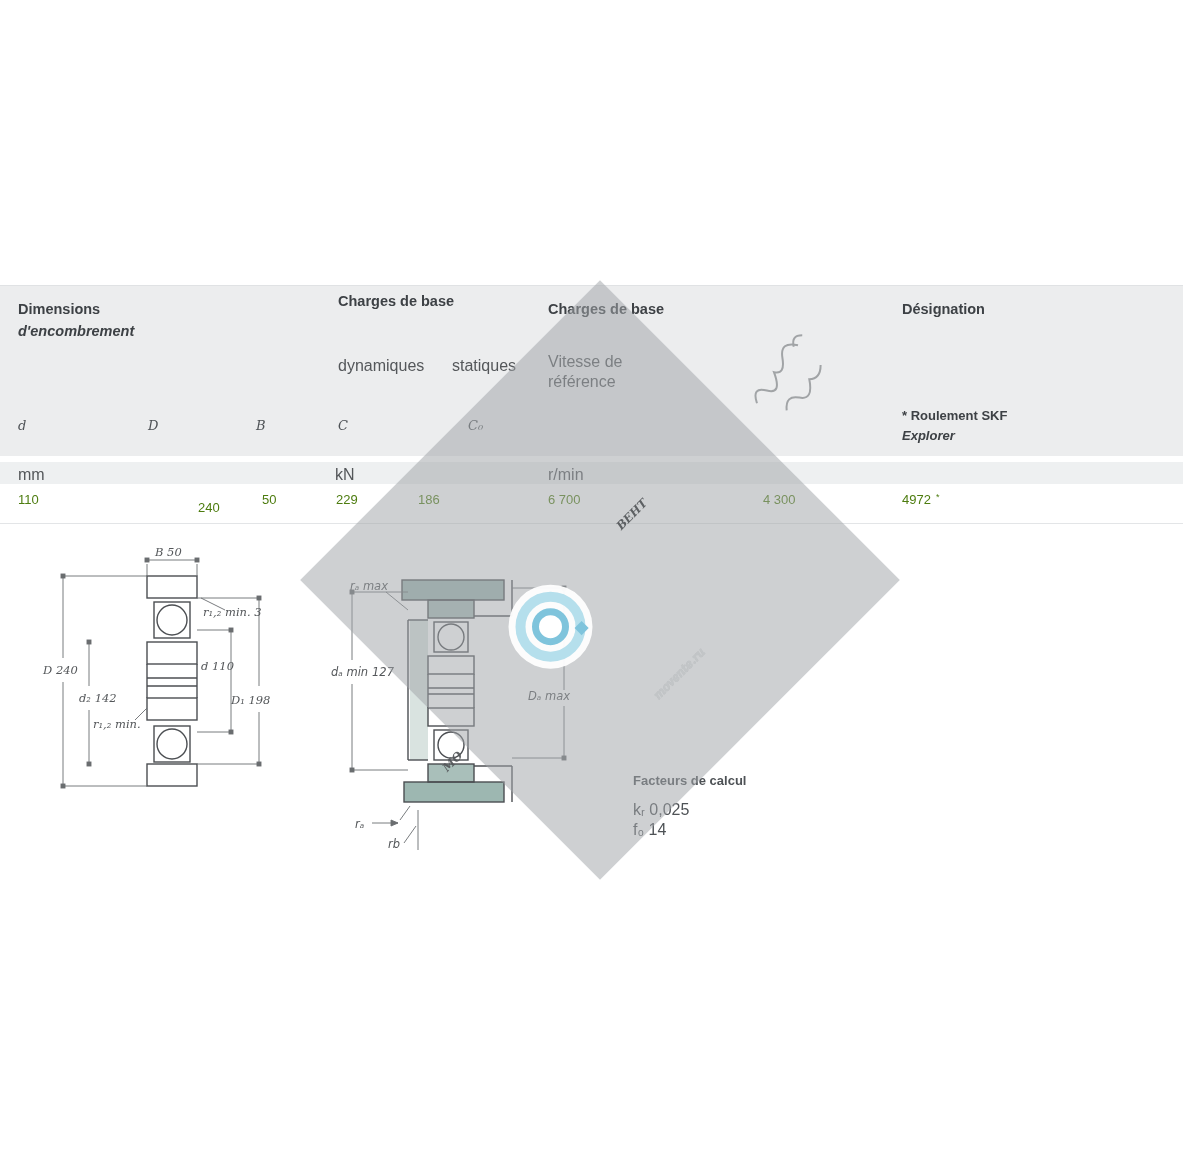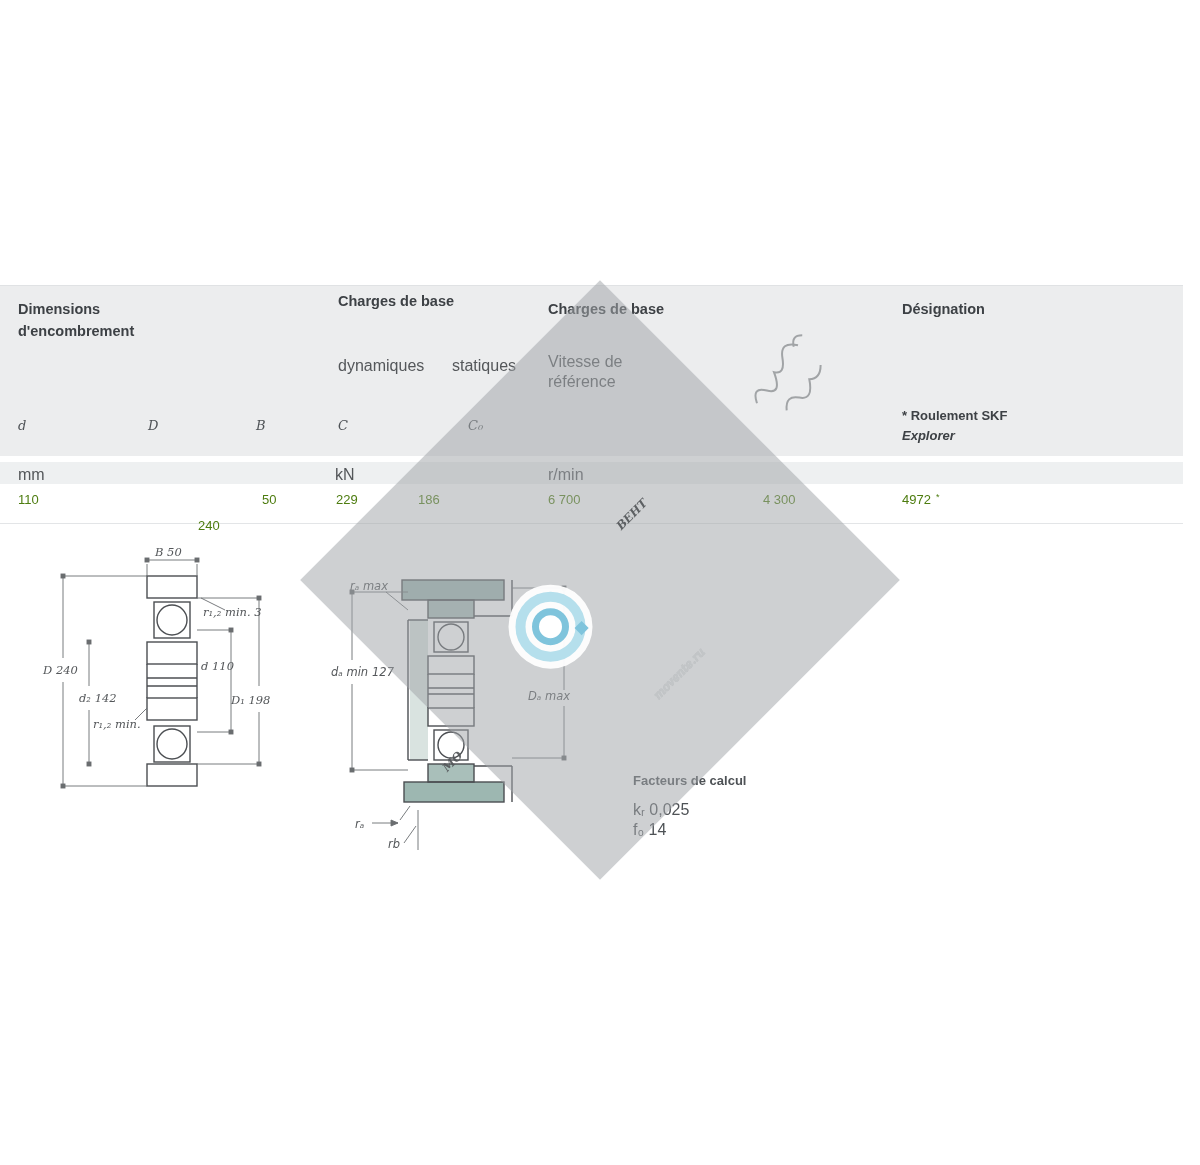--- a/index.html
+++ b/index.html
@@ -28,21 +28,21 @@
 <body>
 
 <div class="page">
  <div class="blurwrap">
 
   <div class="band hdr"></div>
   <div class="band units"></div>
   <div class="rule"></div>
 
   <div class="t b" style="left:18px;top:300px;">Dimensions</div>
-  <div class="t b" style="left:18px;top:322px;">d'encombrement</div>
+  <div class="t b" style="left:18px;top:322px;font-style:italic;">d'encombrement</div>
   <div class="t b" style="left:338px;top:292px;text-align:center;">Charges de base</div>
   <div class="t small" style="left:338px;top:356px;">dynamiques</div>
   <div class="t small" style="left:452px;top:356px;">statiques</div>
   <div class="t b" style="left:548px;top:300px;">Charges de base</div>
   <div class="t small" style="left:548px;top:352px;">Vitesse de</div>
   <div class="t small" style="left:548px;top:372px;">référence</div>
   <div class="t b" style="left:902px;top:300px;">Désignation</div>
   <div class="t note" style="left:902px;top:408px;">* Roulement SKF</div>
   <div class="t note it" style="left:902px;top:428px;">Explorer</div>
 
@@ -50,21 +50,21 @@
   <div class="t sym" style="left:148px;top:418px;">D</div>
   <div class="t sym" style="left:256px;top:418px;">B</div>
   <div class="t sym" style="left:338px;top:418px;">C</div>
   <div class="t sym" style="left:468px;top:418px;">C₀</div>
 
   <div class="t small" style="left:18px;top:465px;">mm</div>
   <div class="t small" style="left:335px;top:465px;">kN</div>
   <div class="t small" style="left:548px;top:465px;">r/min</div>
 
   <div class="t val" style="left:18px;top:492px;">110</div>
-  <div class="t val" style="left:198px;top:518px;text-align:right;">240</div>
+  <div class="t val" style="left:198px;top:500px;text-align:right;">240</div>
   <div class="t val" style="left:262px;top:492px;">50</div>
   <div class="t val" style="left:336px;top:492px;">229</div>
   <div class="t val" style="left:418px;top:492px;">186</div>
   <div class="t val" style="left:548px;top:492px;">6 700</div>
   <div class="t val" style="left:763px;top:492px;">4 300</div>
   <div class="t val" style="left:902px;top:492px;"><span>4972</span><sup class="star">*</sup></div>
 
   <svg class="drawing" style="left:35px;top:540px;" width="290" height="265" viewBox="0 0 290 265">
     <g stroke="#4b4e52" stroke-width="1.4" fill="none">
       <rect x="112" y="36" width="50" height="22"></rect>

